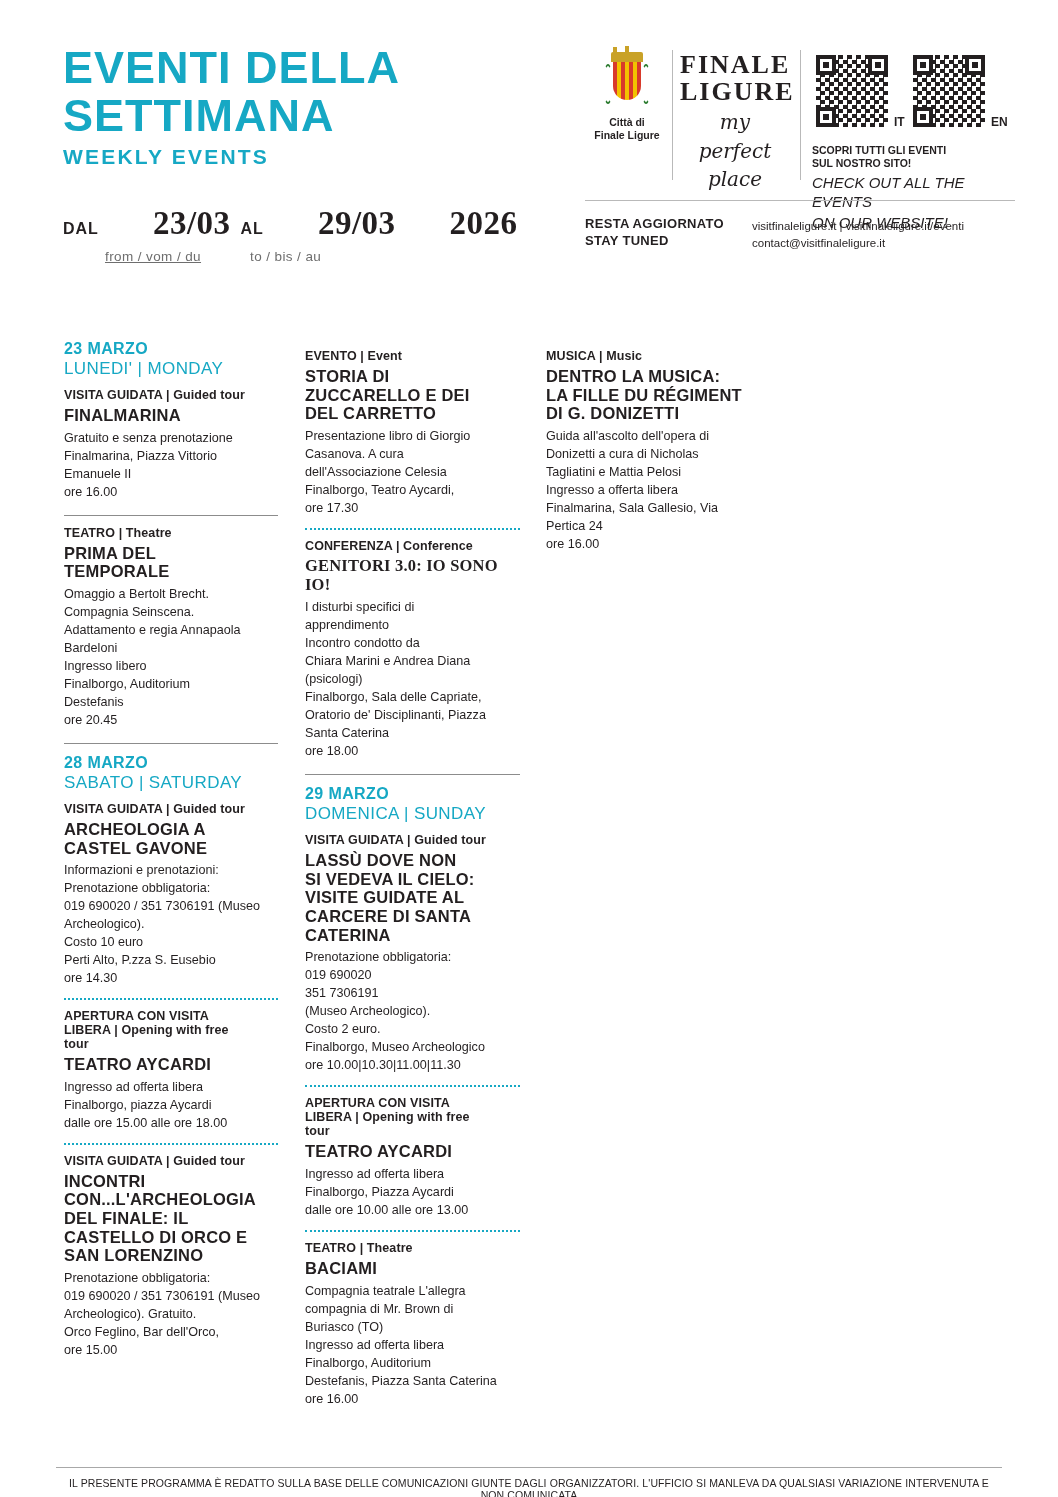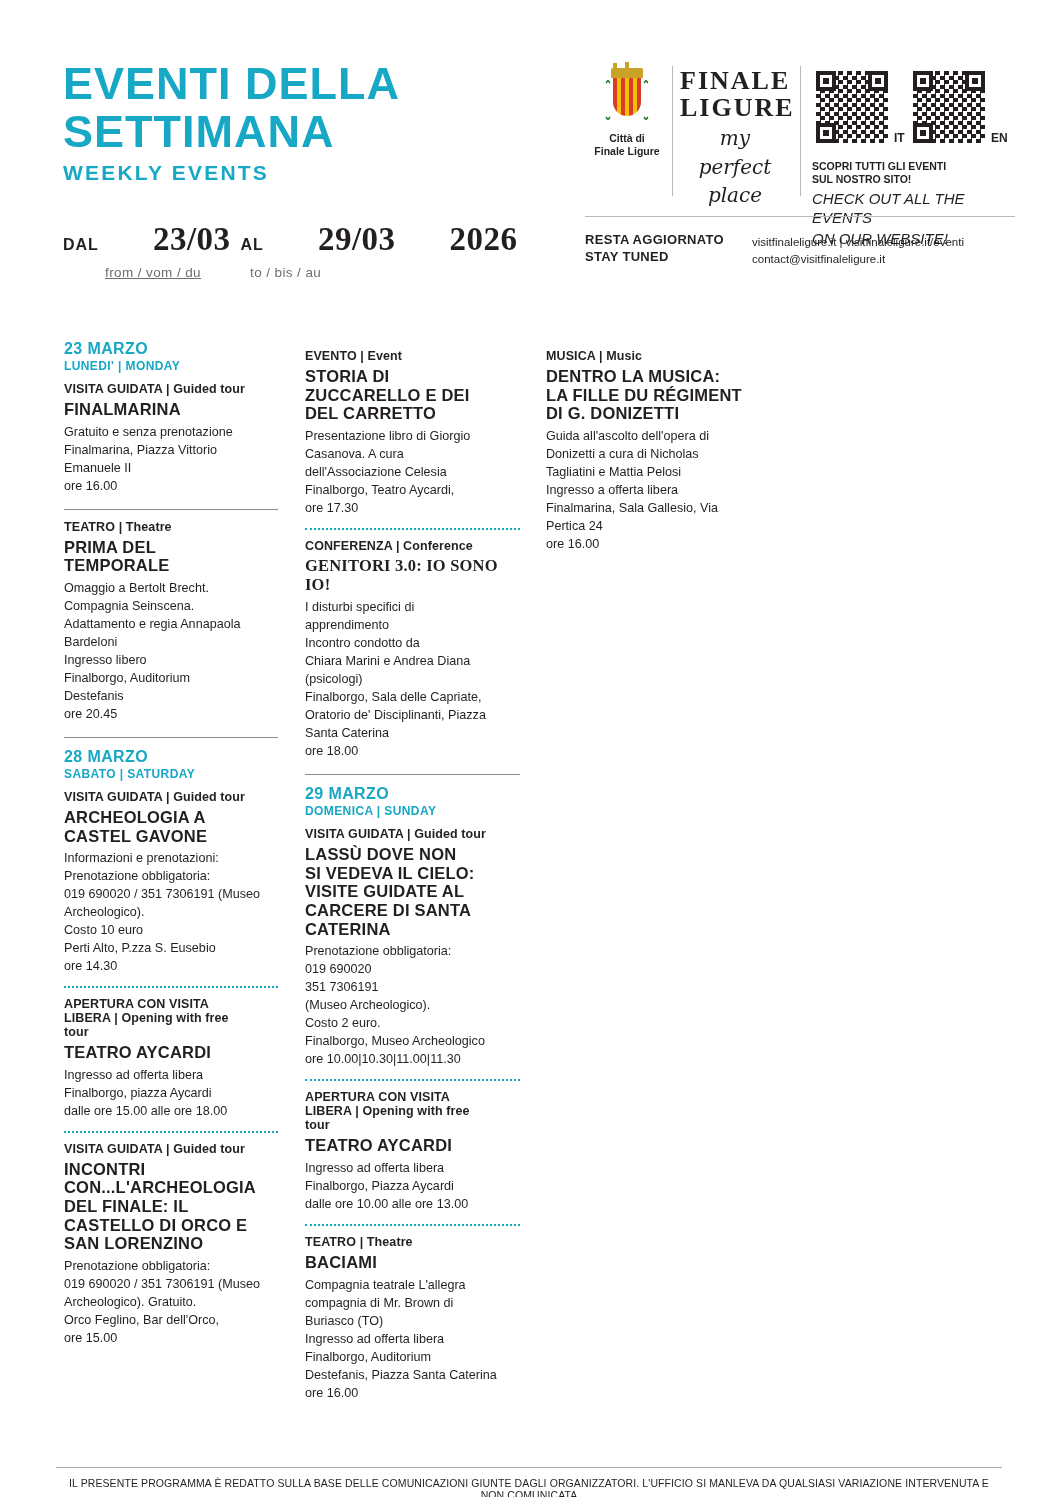--- a/index.html
+++ b/index.html
@@ -9,21 +9,21 @@
     height: 1497px;
     background: #ffffff;
     font-family: "Liberation Sans", sans-serif;
     color: #231f20;
     position: relative;
     overflow: hidden;
   }
   .page { position: relative; width: 1058px; height: 1497px; }
 
   
-  .header { position: absolute; left: 0; top: 16px; width: 1058px; height: 300px; }
+  .header { position: absolute; left: 0; top: 0; width: 1058px; height: 300px; }
 
   .title-block { position: absolute; left: 63px; top: 44px; width: 470px; }
   .main-title {
     font-size: 45px;
     font-weight: bold;
     color: #16a8c4;
     letter-spacing: 1px;
     line-height: 1.06;
     margin: 0;
     text-transform: uppercase;
@@ -100,21 +100,21 @@
 
   
   .cols { position: absolute; left: 0; top: 340px; width: 1058px; }
   .col { position: absolute; top: 0; }
   .col-1 { left: 64px; width: 214px; }
   .col-2 { left: 305px; width: 215px; }
   .col-3 { left: 546px; width: 230px; }
 
   .daybox { margin-bottom: 2px; }
   .day-name { font-size: 16px; font-weight: bold; color: #16a8c4; letter-spacing: 0.4px; text-transform: uppercase; }
-  .day-sub { font-size: 12px; font-weight: bold; color: #16a8c4; letter-spacing: 0.4px; text-transform: uppercase; margin-top: 1px; }
+  .day-sub { font-size: 17px; font-weight: normal; color: #16a8c4; letter-spacing: 0.4px; text-transform: uppercase; margin-top: 1px; }
 
   .evt { margin-top: 9px; }
   .evt-cat { font-size: 12.5px; font-weight: bold; color: #231f20; letter-spacing: 0.1px; }
   .evt-title {
     font-size: 16.5px; font-weight: bold; color: #231f20;
     text-transform: uppercase; line-height: 1.13; margin-top: 4px; letter-spacing: 0.2px;
   }
   .evt-desc { font-size: 12.6px; line-height: 1.43; color: #231f20; margin-top: 4px; white-space: pre-line; }
 
   .sep-solid { border-top: 1px solid #8c8c8c; margin: 14px 0 10px 0; height: 0; }

